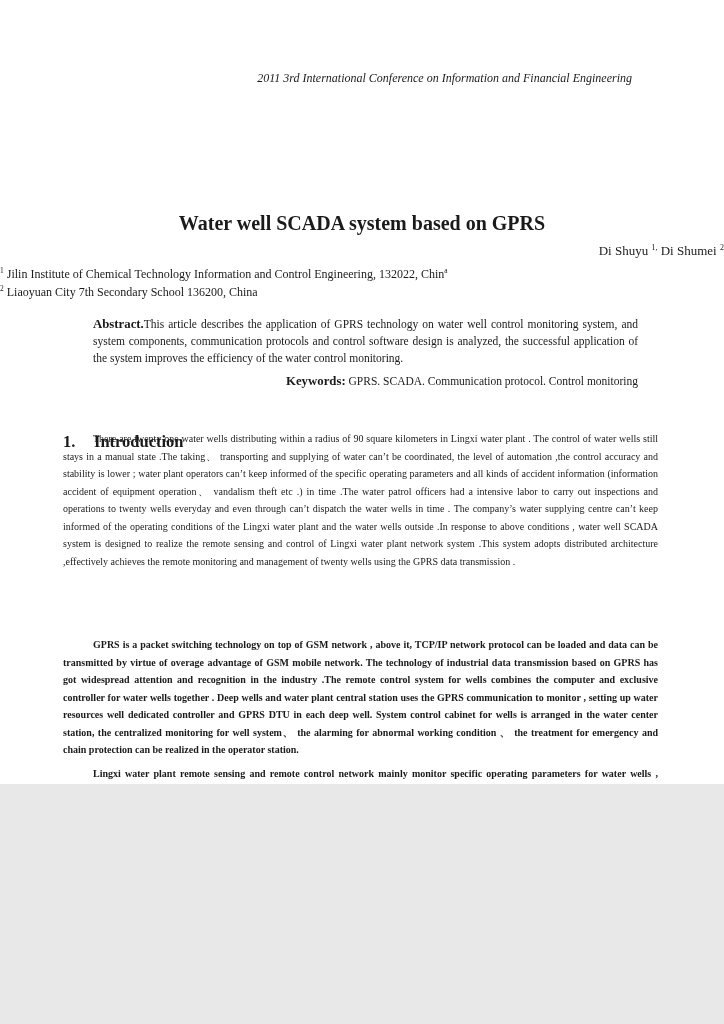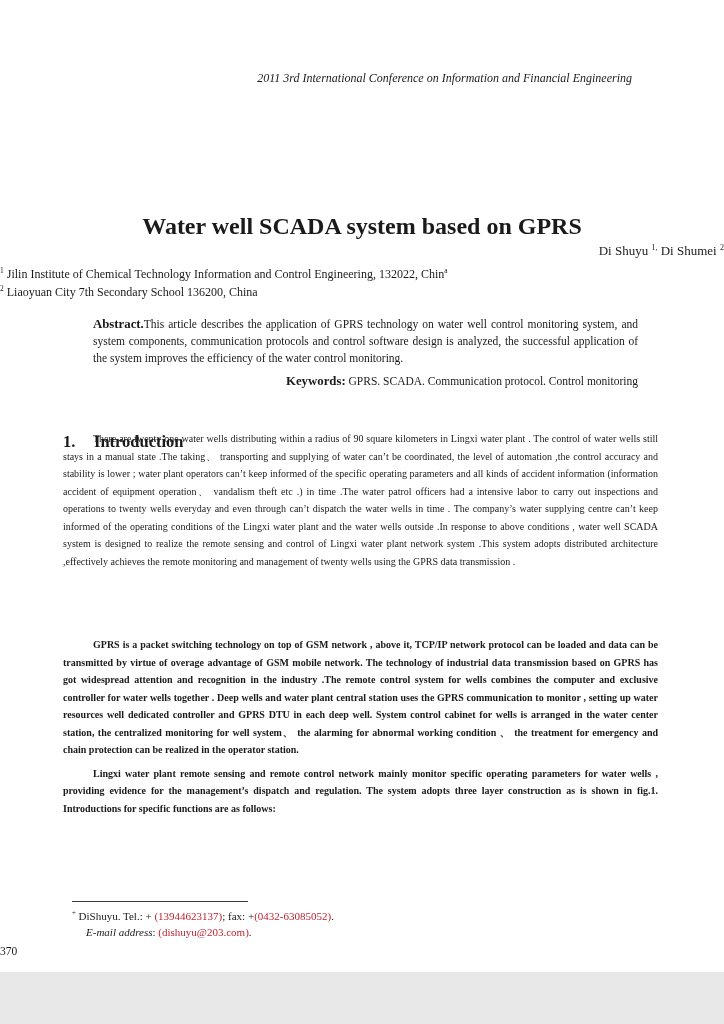--- a/index.html
+++ b/index.html
@@ -1,32 +1,32 @@
 <!DOCTYPE html>
 <html style="--accent-red: #bf2233; --text-col: #1a1a1a; --page-bg: #ffffff;"><head>
 <meta charset="utf-8">
 <style>
   html,body{margin:0;padding:0;background:#e8e8e8;}
   .page{
     position:relative;
-    width:724px;height:972px;
+    width:724px;height:784px;
     margin:0 auto;
     background:var(--page-bg,#ffffff);
     color:var(--text-col,#1a1a1a);
     font-family:"Liberation Serif","DejaVu Serif",serif;
     overflow:hidden;
   }
   .conf-header{
     position:absolute;top:71px;left:63px;right:92px;
     text-align:right;font-style:italic;
     font-size:12px;line-height:15px;
   }
   .paper-title{
     position:absolute;top:198px;left:0;width:100%;
-    text-align:center;font-weight:bold;font-size:24px;line-height:24px;
+    text-align:center;font-weight:bold;font-size:20px;line-height:24px;
   }
   .authors{
     position:absolute;top:243px;left:0;width:100%;
     text-align:right;font-size:13px;line-height:16px;
   }
   .affiliations{
     position:absolute;top:266px;left:0;width:100%;
     text-align:left;font-size:12px;line-height:17.5px;
   }
   sup{font-size:0.62em;vertical-align:super;line-height:0;}

